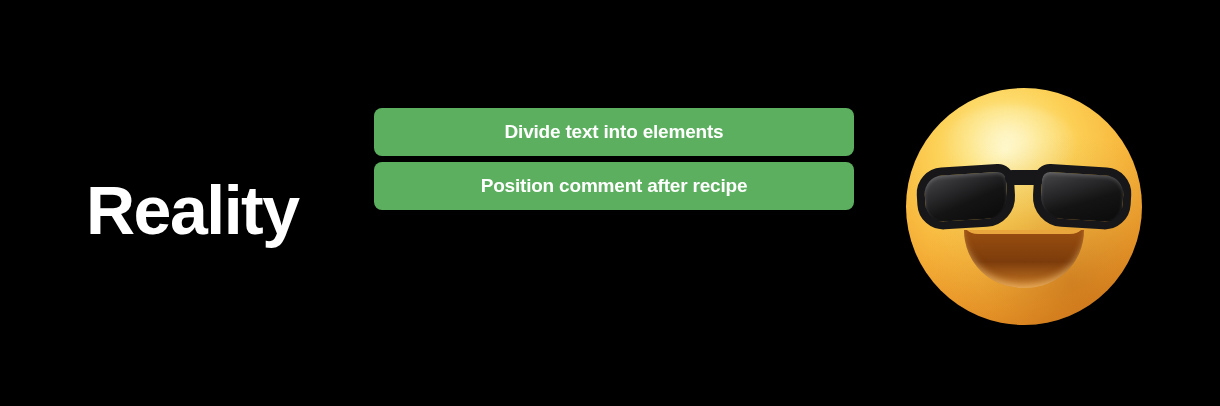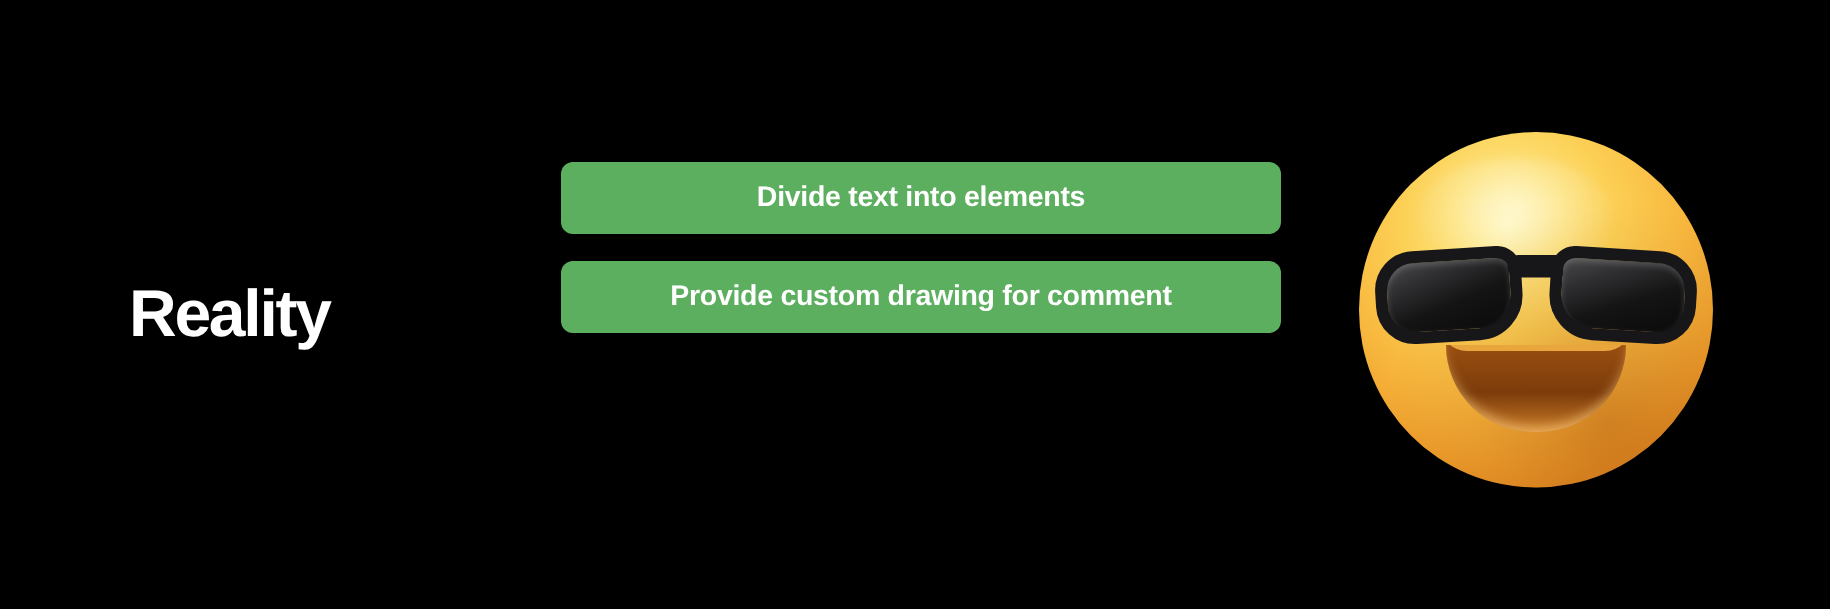--- a/index.html
+++ b/index.html
@@ -18,37 +18,37 @@
     height: 406px;
     background: #000000;
     overflow: hidden;
   }
 
   
   #title {
     position: absolute;
     left: 86px;
     top: 176px;
-    font-size: 44px;
+    font-size: 68px;
     line-height: 68px;
     font-weight: bold;
     color: #ffffff;
     letter-spacing: -1.5px;
     white-space: nowrap;
   }
 
   
   #steps {
     position: absolute;
     left: 374px;
     top: 108px;
     width: 480px;
     display: flex;
     flex-direction: column;
-    gap: 18px;
+    gap: 6px;
   }
   .step {
     height: 48px;
     border-radius: 8px;
     background: #5CAF5F;
     display: flex;
     align-items: center;
     justify-content: center;
     box-sizing: border-box;
     padding: 0 12px;
@@ -172,24 +172,24 @@
 
   <div id="title">Reality</div>
 
   <div id="steps">
 
     <div class="step">
       <span class="step-label">Divide text into elements</span>
     </div>
 
 
-
     <div class="step">
-      <span class="step-label">Provide custom drawing for comment</span>
+      <span class="step-label">Position comment after recipe</span>
     </div>
+
 
   </div>
 
   <div id="emoji">
     <div class="face"></div>
     <div class="face-shade"></div>
     <div class="face-gloss"></div>
     <div class="mouth"></div>
     <div class="glasses">
       <div class="lens left"></div>

